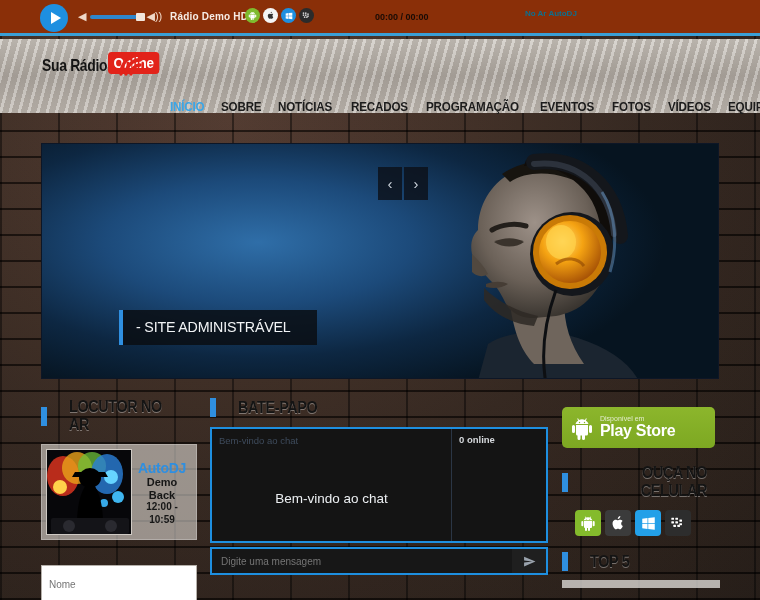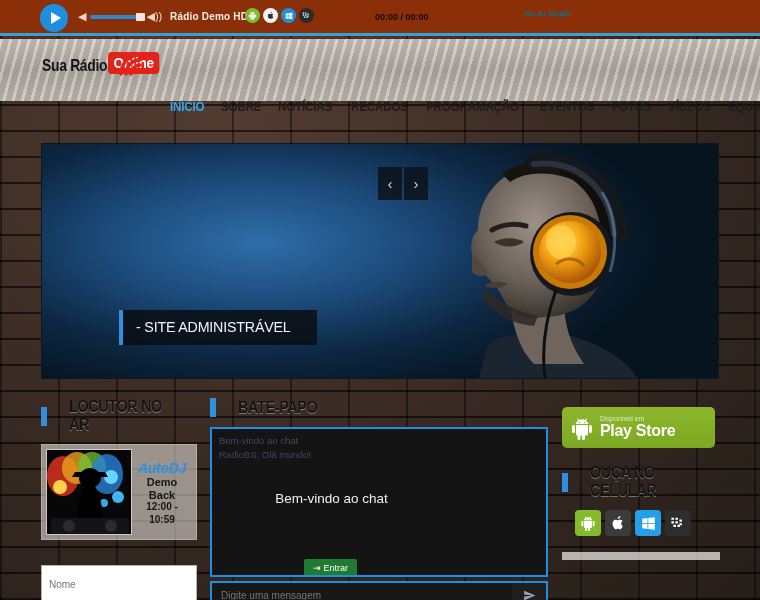--- a/index.html
+++ b/index.html
@@ -78,21 +78,21 @@
     position: absolute; left: 375px; top: 12px;
     color: #190b05; font-size: 9px; font-weight: bold;
   }
   .noar {
     position: absolute; left: 525px; top: 9px;
     color: #0d6f8f; font-size: 8px; font-weight: bold;
   }
 
   
   .headerband {
-    position: absolute; left: 0; top: 39px; width: 760px; height: 62px;
+    position: absolute; left: 0; top: 39px; width: 760px; height: 74px;
     background-color: #b9b4ae;
     background-image:
       repeating-linear-gradient(105deg,
         rgba(255,255,255,.22) 0px, rgba(255,255,255,.22) 3px,
         rgba(120,112,104,.25) 3px, rgba(120,112,104,.25) 9px),
       linear-gradient(180deg, #cfcac3 0%, #b0aaa3 50%, #c4beb7 100%);
     z-index: 30;
   }
   .logo {
     position: absolute; left: 42px; top: 13px;
@@ -185,35 +185,35 @@
     padding: 4px; border: 1px solid rgba(255,255,255,.25);
   }
   .dj-art {
     width: 86px; height: 86px; flex: none;
     border: 1px solid #cfcac4; overflow: hidden; position: relative;
     background: #0b0b0d;
   }
   .dj-info {
     flex: 1; text-align: center; padding-top: 11px;
   }
-  .dj-name { color: #2f8fe0; font-size: 14px; font-weight: bold; letter-spacing: -.3px; font-style: italic; }
+  .dj-name { color: #2f8fe0; font-size: 14px; font-weight: bold; letter-spacing: -.3px; }
   .dj-show { color: #161616; font-size: 11px; font-weight: bold; line-height: 1.15; }
   .dj-time { color: #161616; font-size: 10px; font-weight: bold; line-height: 1.25; }
   .req-wrap { margin-top: 16px; }
   .req-input {
     margin-top: 9px; width: 156px; height: 38px;
     background: #fff; border: 1px solid #b5b0aa;
     font-size: 10px; color: #4a4a4a; padding: 5px 7px;
     font-family: "Liberation Sans", sans-serif;
   }
 
   
   .col-mid { position: absolute; left: 210px; top: 398px; width: 338px; z-index: 20; }
   .chat-box {
-    margin-top: 10px; width: 338px; height: 150px;
+    margin-top: 10px; width: 338px; height: 116px;
     background: #141414; border: 2px solid #1e8fe0;
     position: relative; overflow: hidden;
   }
   .chat-main { position: absolute; left: 0; top: 0; right: 95px; bottom: 0; }
   .chat-side {
     position: absolute; right: 0; top: 0; width: 95px; bottom: 0;
     border-left: 1px solid #2b3645;
     padding: 5px 0 0 7px;
   }
   .chat-online { color: #d6d9dd; font-size: 9.5px; font-weight: bold; }
@@ -269,21 +269,21 @@
     width: 26px; height: 26px; border-radius: 4px;
     display: flex; align-items: center; justify-content: center;
     cursor: pointer;
   }
   .mi-android { background: #84bb2c; }
   .mi-apple   { background: #3b3b3b; }
   .mi-win     { background: #23a0e8; }
   .mi-bb      { background: #2d2d2d; }
   .top5-list { margin-top: 9px; background: rgba(238,236,231,.72); padding: 4px 5px; }
 
-  .sec-block { margin-top: 16px; }
+  .sec-block { margin-top: 16px; text-align: right; }
   svg { display: block; }
 </style>
 </head>
 <body>
 
 <div class="page-bg"></div>
 
 <div class="topbar">
   <div class="play-btn">
     <div class="play-tri"></div>
@@ -319,21 +319,21 @@
           <rect x="2" y="9.4" width="4" height="3.2" rx=".6"></rect>
           <rect x="8" y="9.4" width="4" height="3.2" rx=".6"></rect>
           <rect x="14" y="6.8" width="4" height="3.2" rx=".6"></rect>
           <rect x="5" y="14.8" width="4" height="3.2" rx=".6"></rect>
           <rect x="11" y="14.8" width="4" height="3.2" rx=".6"></rect>
           <rect x="14" y="12.2" width="4" height="3.2" rx=".6"></rect>
         </svg>
     </div>
   </div>
   <div class="timecode">00:00 / 00:00</div>
-  <div class="noar">No Ar Digite</div>
+  <div class="noar">No Ar AutoDJ</div>
 </div>
 
 <div class="headerband">
   <div class="logo">
     <span class="logo-sua">Sua Rádio</span>
     <span class="logo-online">Online</span>
   </div>
   <div class="wifi">
     <svg width="38" height="30" viewBox="0 0 38 30" fill="none" stroke="#e2231a" stroke-width="3.4" stroke-linecap="round">
       <path d="M6 27 C6 16 14 8 25 8"></path>
@@ -459,27 +459,29 @@
 
 <div class="col-mid">
   <div class="sec-title">
     <div class="bar"></div>
     <div class="txt">BATE-PAPO</div>
   </div>
   <div class="chat-box">
     <div class="chat-main">
       <div class="chat-log">
         <div>Bem-vindo ao chat</div>
-        <div>RadioBS: Olá mundo!</div>
       </div>
       <div class="chat-welcome">Bem-vindo ao chat</div>
       <button class="chat-enter">
         <span>⇥</span>
         <span>Entrar</span>
       </button>
+    </div>
+    <div class="chat-side">
+      <div class="chat-online">0 online</div>
     </div>
   </div>
   <div class="chat-send-row">
     <input class="chat-msg-input" placeholder="Digite uma mensagem" style="">
     <div class="chat-send-btn">
       <svg width="13" height="13" viewBox="0 0 24 24" fill="#9aa3ad">
           <path d="M2 21l21-9L2 3v7l15 2-15 2v7z"></path>
         </svg>
     </div>
   </div>
@@ -526,17 +528,21 @@
             <rect x="14" y="6.8" width="4" height="3.2" rx=".6"></rect>
             <rect x="5" y="14.8" width="4" height="3.2" rx=".6"></rect>
             <rect x="11" y="14.8" width="4" height="3.2" rx=".6"></rect>
             <rect x="14" y="12.2" width="4" height="3.2" rx=".6"></rect>
           </svg>
       </div>
     </div>
   </div>
 
   <div class="sec-block">
+    <div class="sec-title">
+      <div class="bar"></div>
+      <div class="txt">TOP 5</div>
+    </div>
     <div class="top5-list">
       
     </div>
   </div>
 </div>
 
 </body></html>

